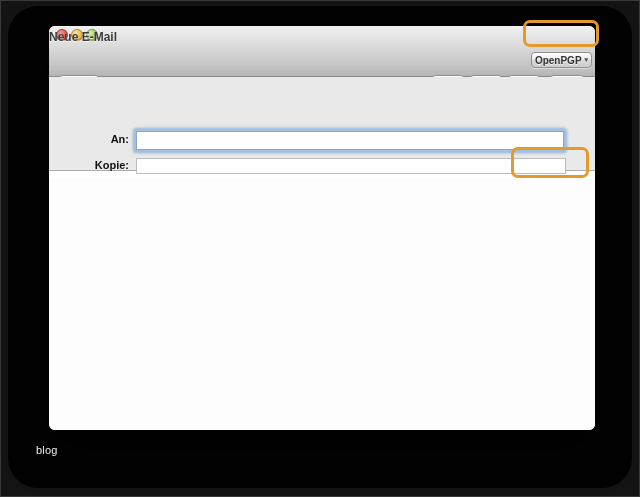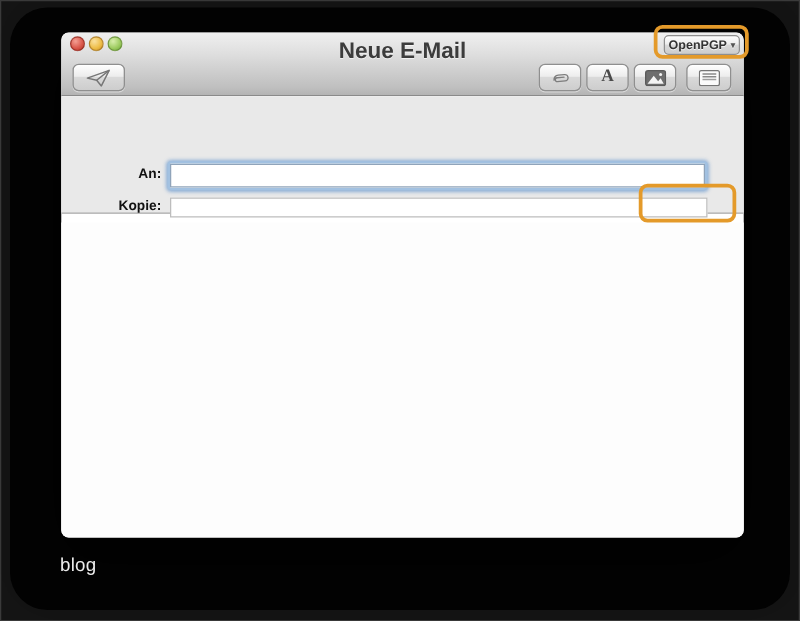--- a/index.html
+++ b/index.html
@@ -23,31 +23,31 @@
     position:absolute;left:0;top:0;width:100%;height:51px;
     border-radius:6px 6px 0 0;
     background:linear-gradient(#f0f0f0,#dedede 35%,#bfbfbf 88%,#b4b4b4);
     border-bottom:1px solid #8a8a8a;box-sizing:border-box;
   }
   .light{position:absolute;width:12px;height:12px;border-radius:50%;top:3px;}
   .light.red{left:7px;background:radial-gradient(circle at 35% 30%,#f4a094,#d9564a 60%,#b03527);border:1px solid rgba(120,30,20,.55);box-sizing:border-box;}
   .light.yellow{left:22px;background:radial-gradient(circle at 35% 30%,#fbe2a0,#edbc45 60%,#c68d2b);border:1px solid rgba(140,95,25,.55);box-sizing:border-box;}
   .light.green{left:37px;background:radial-gradient(circle at 35% 30%,#d9efad,#9ccb5f 60%,#6da63c);border:1px solid rgba(80,115,40,.55);box-sizing:border-box;}
   .title{
-    position:absolute;left:0;right:0;top:4px;text-align:center;
-    font-size:18px;font-weight:700;color:#3c3c3c;
+    position:absolute;left:0;right:0;top:4px;
+    font-size:12px;font-weight:700;color:#3c3c3c;
     text-shadow:0 1px 0 rgba(255,255,255,.6);
   }
   .btn{
     position:absolute;box-sizing:border-box;
     background:linear-gradient(#fefefe,#ededed 45%,#d9d9d9 50%,#cdcdcd);
     border:1px solid #8f8f8f;border-radius:5px;
     box-shadow:inset 0 1px 0 rgba(255,255,255,.8),0 1px 0 rgba(255,255,255,.45);
     display:flex;align-items:center;justify-content:center;
-    padding:0;cursor:default;
+    padding:0;cursor:default;margin-top:24px;
   }
   .openpgp-btn{
     left:482px;top:2px;width:61px;height:16px;border-radius:4px;
     font-size:10px;font-weight:700;color:#333;gap:3px;
     text-shadow:0 1px 0 rgba(255,255,255,.7);
   }
   .openpgp-btn .arrow{font-size:7px;color:#555;}
   .tb-send{left:9px;top:25px;width:42px;height:22px;}
   .tb-attach{left:382px;top:25px;width:34px;height:22px;}
   .tb-format{left:420px;top:25px;width:34px;height:22px;}
@@ -94,21 +94,21 @@
     background:#fdfdfd;border-radius:0 0 6px 6px;
   }
   
   .annot{
     position:absolute;border:3px solid #e49a2a;border-radius:7px;
     box-sizing:border-box;pointer-events:none;z-index:20;
   }
   .annot-openpgp{left:523px;top:20px;width:76px;height:27px;}
   
   .caption{
-    position:absolute;left:48px;top:444px;font-size:15px;color:#ececec;
+    position:absolute;left:36px;top:444px;font-size:11px;color:#ececec;
     letter-spacing:.2px;
   }
   svg{display:block;}
 </style>
 </head>
 <body>
 
 <div class="stage">
   <div class="shadow-blob"></div>
 

